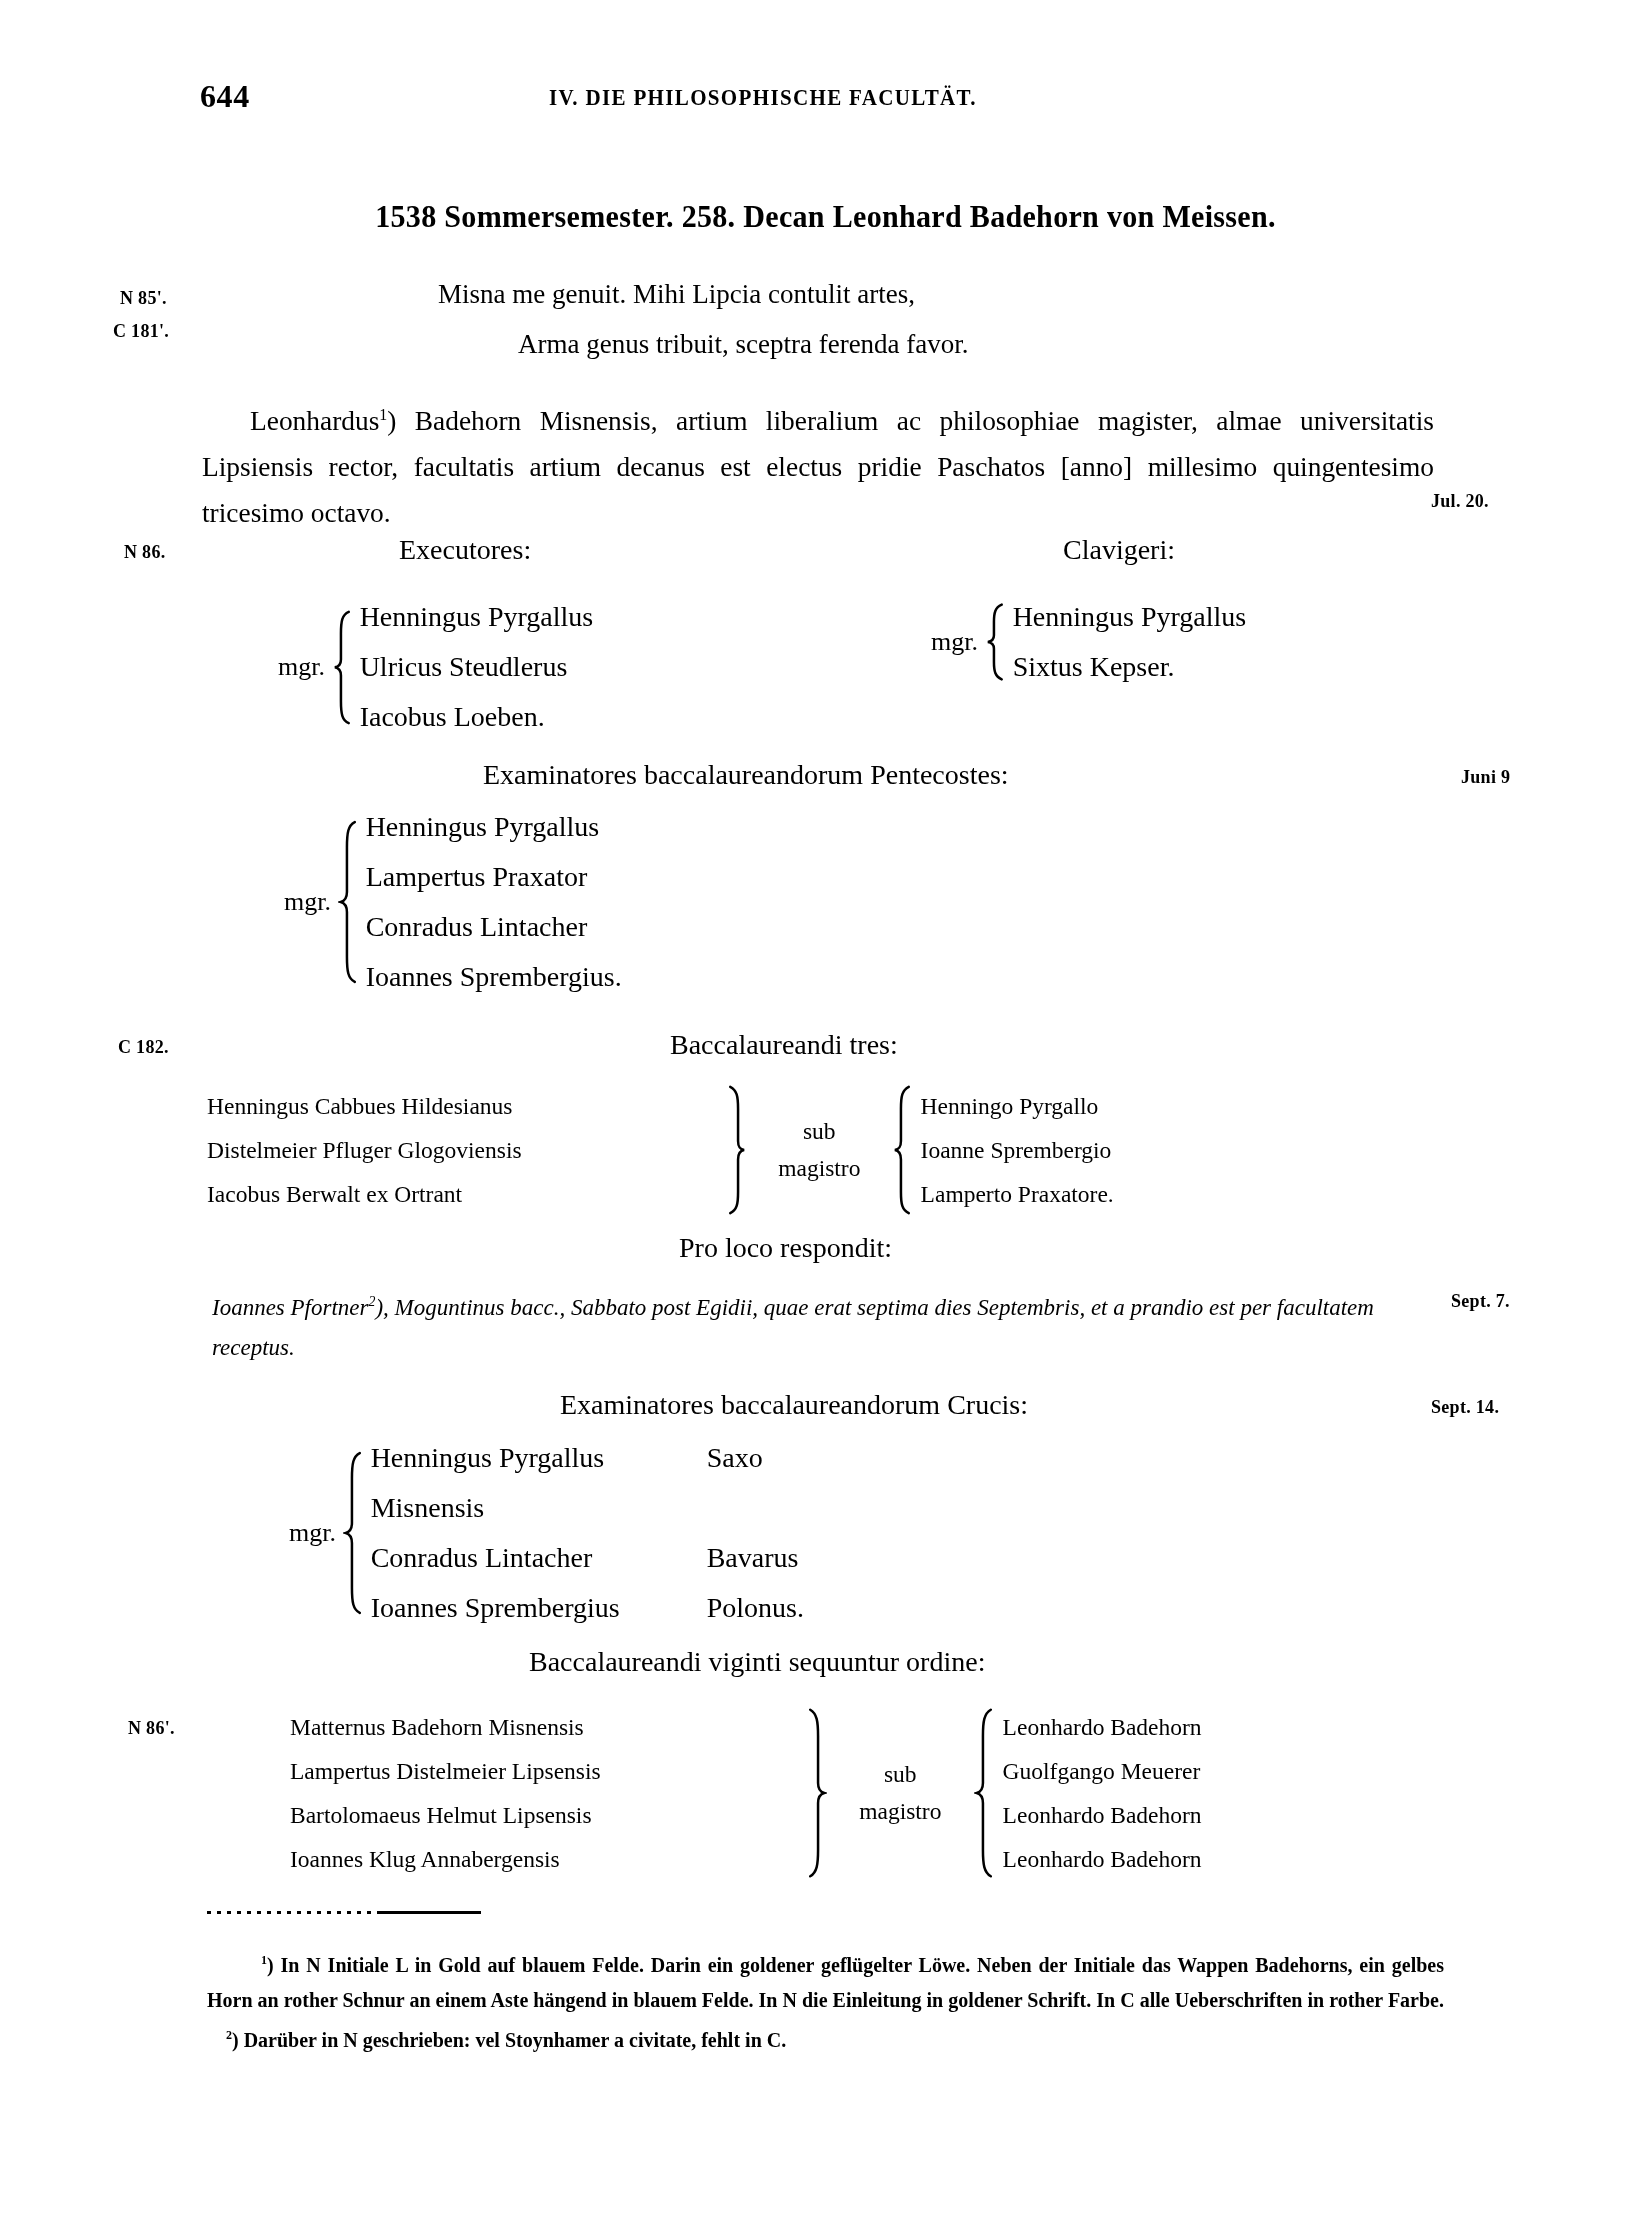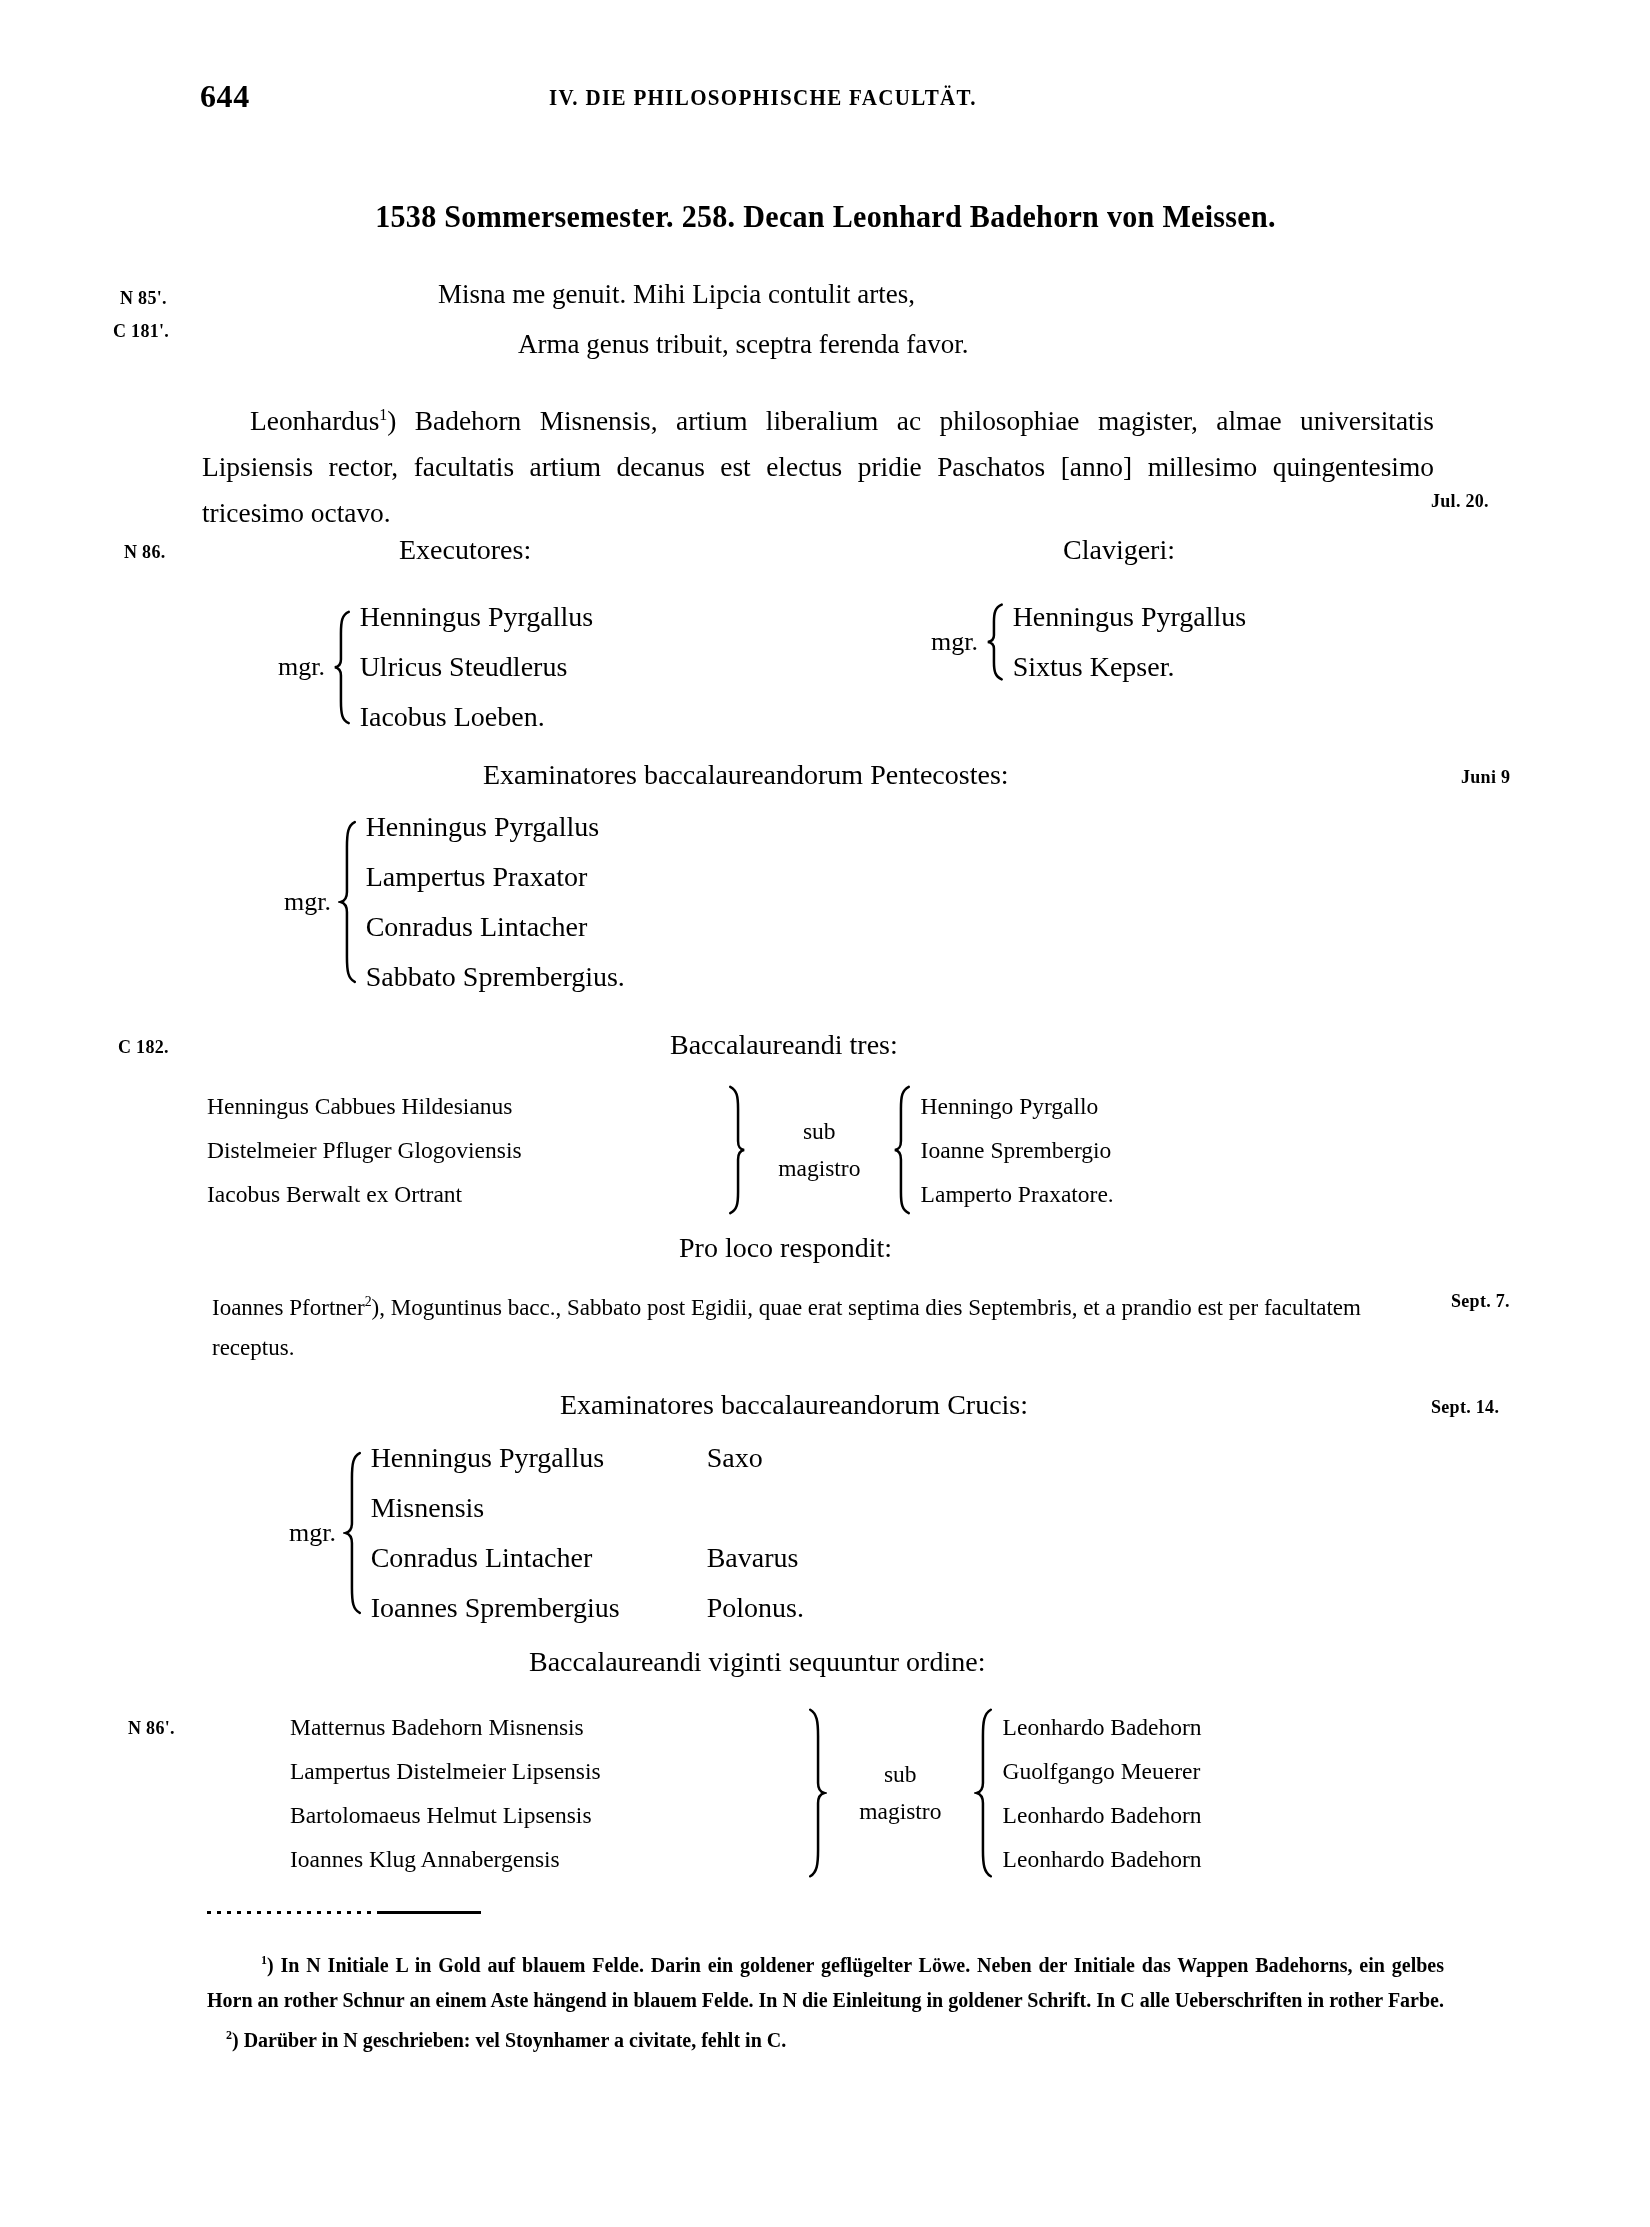--- a/index.html
+++ b/index.html
@@ -272,21 +272,21 @@
     <div class="mgr">mgr.</div>
     <div class="brace">
       <svg width="19" height="164" viewBox="0 0 34 292" aria-hidden="true">
         <path d="M30 3 C18 9, 16 22, 16 48 L16 128 C16 140, 12 144, 5 146 C12 148, 16 152, 16 164 L16 244 C16 270, 18 283, 30 289" fill="none" stroke="#000" stroke-width="4.5" stroke-linecap="round"></path>
       </svg>
     </div>
     <div class="names">
       <div class="nm">Henningus Pyrgallus</div>
       <div class="nm">Lampertus Praxator</div>
       <div class="nm">Conradus Lintacher</div>
-      <div class="nm">Sabbato Sprembergius.</div>
+      <div class="nm">Ioannes Sprembergius.</div>
     </div>
   </div>
 
   <div class="marginal" style="left:118px; top:1037px;">C 182.</div>
   <div class="caption" style="left:670px; top:1029px;">Baccalaureandi tres:</div>
 
   <div class="submag" style="left:207px; top:1084px;">
     <div class="leftnames" style="width:521px;">
       <div class="nm">Henningus Cabbues Hildesianus</div>
       <div class="nm">Distelmeier Pfluger Glogoviensis</div>
@@ -307,21 +307,21 @@
       </svg>
     </div>
     <div class="rightnames">
       <div class="nm">Henningo Pyrgallo</div>
       <div class="nm">Ioanne Sprembergio</div>
       <div class="nm">Lamperto Praxatore.</div>
     </div>
   </div>
 
   <div class="caption" style="left:679px; top:1232px;">Pro loco respondit:</div>
-  <div class="proloco" style="top:1282px;"><span>Ioannes Pfortner</span><sup>2</sup><span>), Moguntinus bacc., Sabbato post Egidii, quae erat septima dies Septembris, et a prandio est per facultatem receptus.</span></div>
+  <div class="proloco" style="top:1282px;font-style:italic;"><span>Ioannes Pfortner</span><sup>2</sup><span>), Moguntinus bacc., Sabbato post Egidii, quae erat septima dies Septembris, et a prandio est per facultatem receptus.</span></div>
   <div class="marginal right" style="left:1451px; top:1291px;">Sept. 7.</div>
 
   <div class="caption" style="left:560px; top:1389px;">Examinatores baccalaureandorum Crucis:</div>
   <div class="marginal right" style="left:1431px; top:1397px;">Sept. 14.</div>
 
   <div class="group" style="left:289px; top:1433px;">
     <div class="mgr">mgr.</div>
     <div class="brace">
       <svg width="19" height="164" viewBox="0 0 34 292" aria-hidden="true">
         <path d="M30 3 C18 9, 16 22, 16 48 L16 128 C16 140, 12 144, 5 146 C12 148, 16 152, 16 164 L16 244 C16 270, 18 283, 30 289" fill="none" stroke="#000" stroke-width="4.5" stroke-linecap="round"></path>

